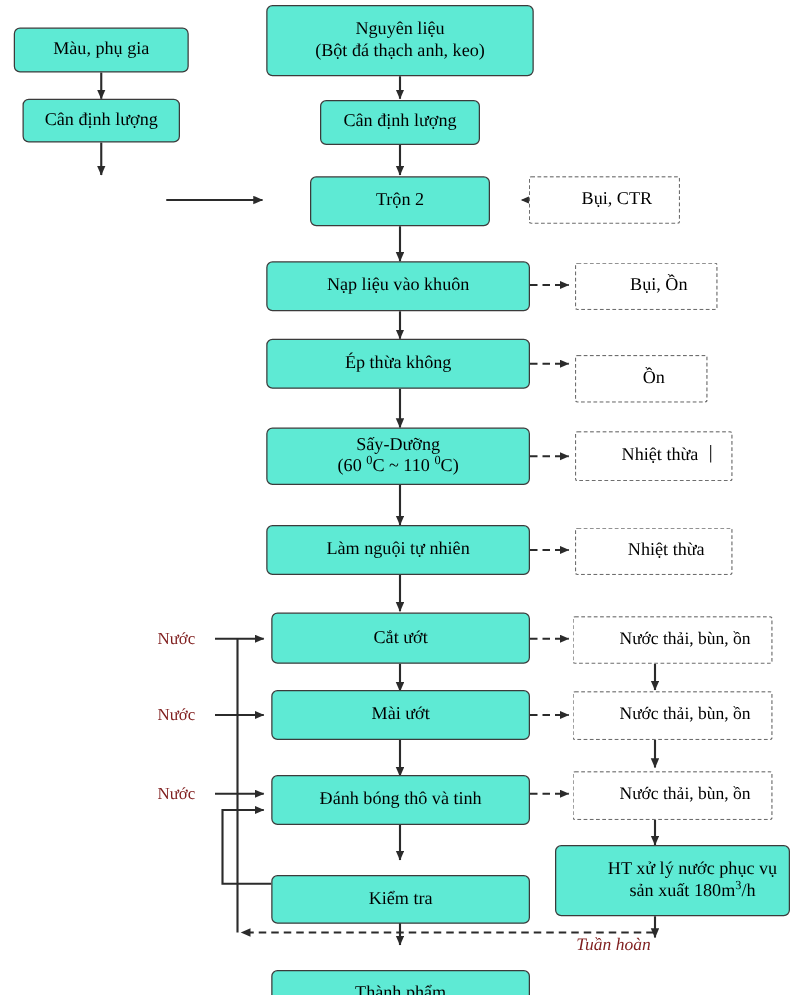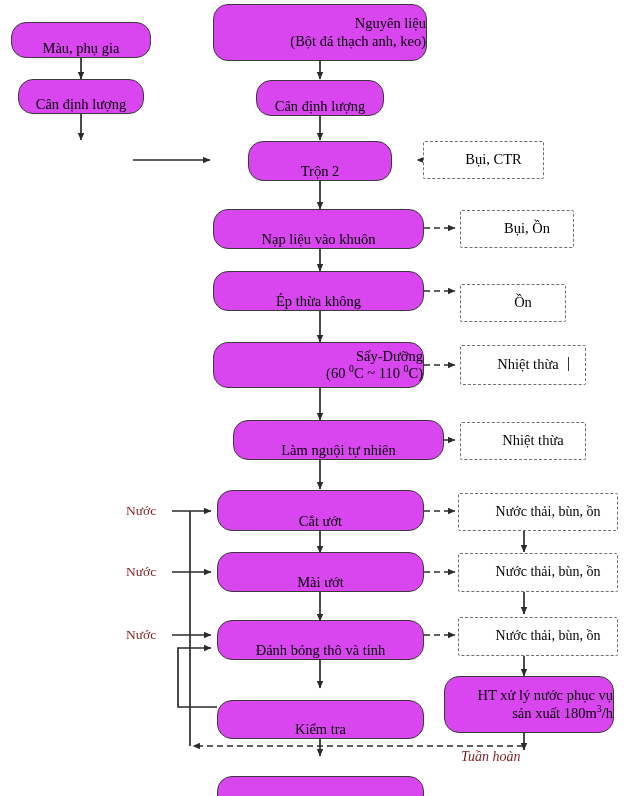--- a/index.html
+++ b/index.html
@@ -1,21 +1,21 @@
 <!DOCTYPE html>
 <html><head>
 <meta charset="utf-8">
 <style>
   html,body{margin:0;padding:0;background:#ffffff;}
   body{font-family:"Liberation Serif","DejaVu Serif",serif;}
   #stage{position:relative;width:634px;height:796px;background:#fff;overflow:hidden;}
   svg.edges{position:absolute;left:0;top:0;width:634px;height:796px;pointer-events:none;}
   .node{position:absolute;box-sizing:border-box;display:flex;align-items:center;justify-content:center;
         text-align:center;line-height:1.18;color:#000;}
-  .solid{border:1.4px solid #3b3b3b;border-radius:15px;background:#d946ef;align-items:flex-end;}
+  .solid{border:1.4px solid #3b3b3b;border-radius:5px;background:#5eead4;}
   .dashed{border:1.5px dashed #6e6e6e;border-radius:2px;background:#fff;padding-left:20px;}
   .t15{font-size:14.5px;}
   .t14{font-size:14px;}
   .lbl{position:absolute;font-size:13.5px;color:#7f1d1d;white-space:nowrap;}
   .ital{font-style:italic;font-size:14px;}
   sup{font-size:0.68em;vertical-align:super;line-height:0;}
   .cursor{display:inline-block;width:1px;height:14px;background:#333;margin-left:9px;vertical-align:-2px;}
   .l2{display:block;}
 </style>
 </head>
@@ -107,21 +107,21 @@
 
   <div class="node solid t15" style="left:213px;top:271px;width:211px;height:40px;">
     <span>Ép thừa không</span>
   </div>
 
   <div class="node solid t15" style="left:213px;top:342px;width:211px;height:46px;flex-direction:column;">
     <span>Sấy-Dưỡng</span>
     <span class="l2"><span>(60 </span><sup>0</sup><span>C ~ 110 </span><sup>0</sup><span>C)</span></span>
   </div>
 
-  <div class="node solid t15" style="left:213px;top:420px;width:211px;height:40px;margin-left:20px;">
+  <div class="node solid t15" style="left:213px;top:420px;width:211px;height:40px;">
     <span>Làm nguội tự nhiên</span>
   </div>
 
   <div class="node solid t15" style="left:217px;top:490px;width:207px;height:41px;">
     <span>Cắt ướt</span>
   </div>
 
   <div class="node solid t15" style="left:217px;top:552px;width:207px;height:40px;">
     <span>Mài ướt</span>
   </div>
@@ -163,21 +163,21 @@
   </div>
 
   <div class="node dashed t14" style="left:458px;top:553px;width:160px;height:39px;">
     <span>Nước thải, bùn, ồn</span>
   </div>
 
   <div class="node dashed t14" style="left:458px;top:617px;width:160px;height:39px;">
     <span>Nước thải, bùn, ồn</span>
   </div>
 
-  <div class="node solid t15" style="left:444px;top:676px;width:170px;height:57px;flex-direction:column;padding-left:32px;">
+  <div class="node solid t15" style="left:444px;top:676px;width:188px;height:57px;flex-direction:column;padding-left:32px;">
     <span>HT xử lý nước phục vụ</span>
     <span class="l2"><span>sản xuất 180m</span><sup>3</sup><span>/h</span></span>
   </div>
 
   <div class="lbl" style="left:126px;top:503px;">Nước</div>
   <div class="lbl" style="left:126px;top:564px;">Nước</div>
   <div class="lbl" style="left:126px;top:627px;">Nước</div>
 
   <div class="lbl ital" style="left:461px;top:749px;">Tuần hoàn</div>
 

